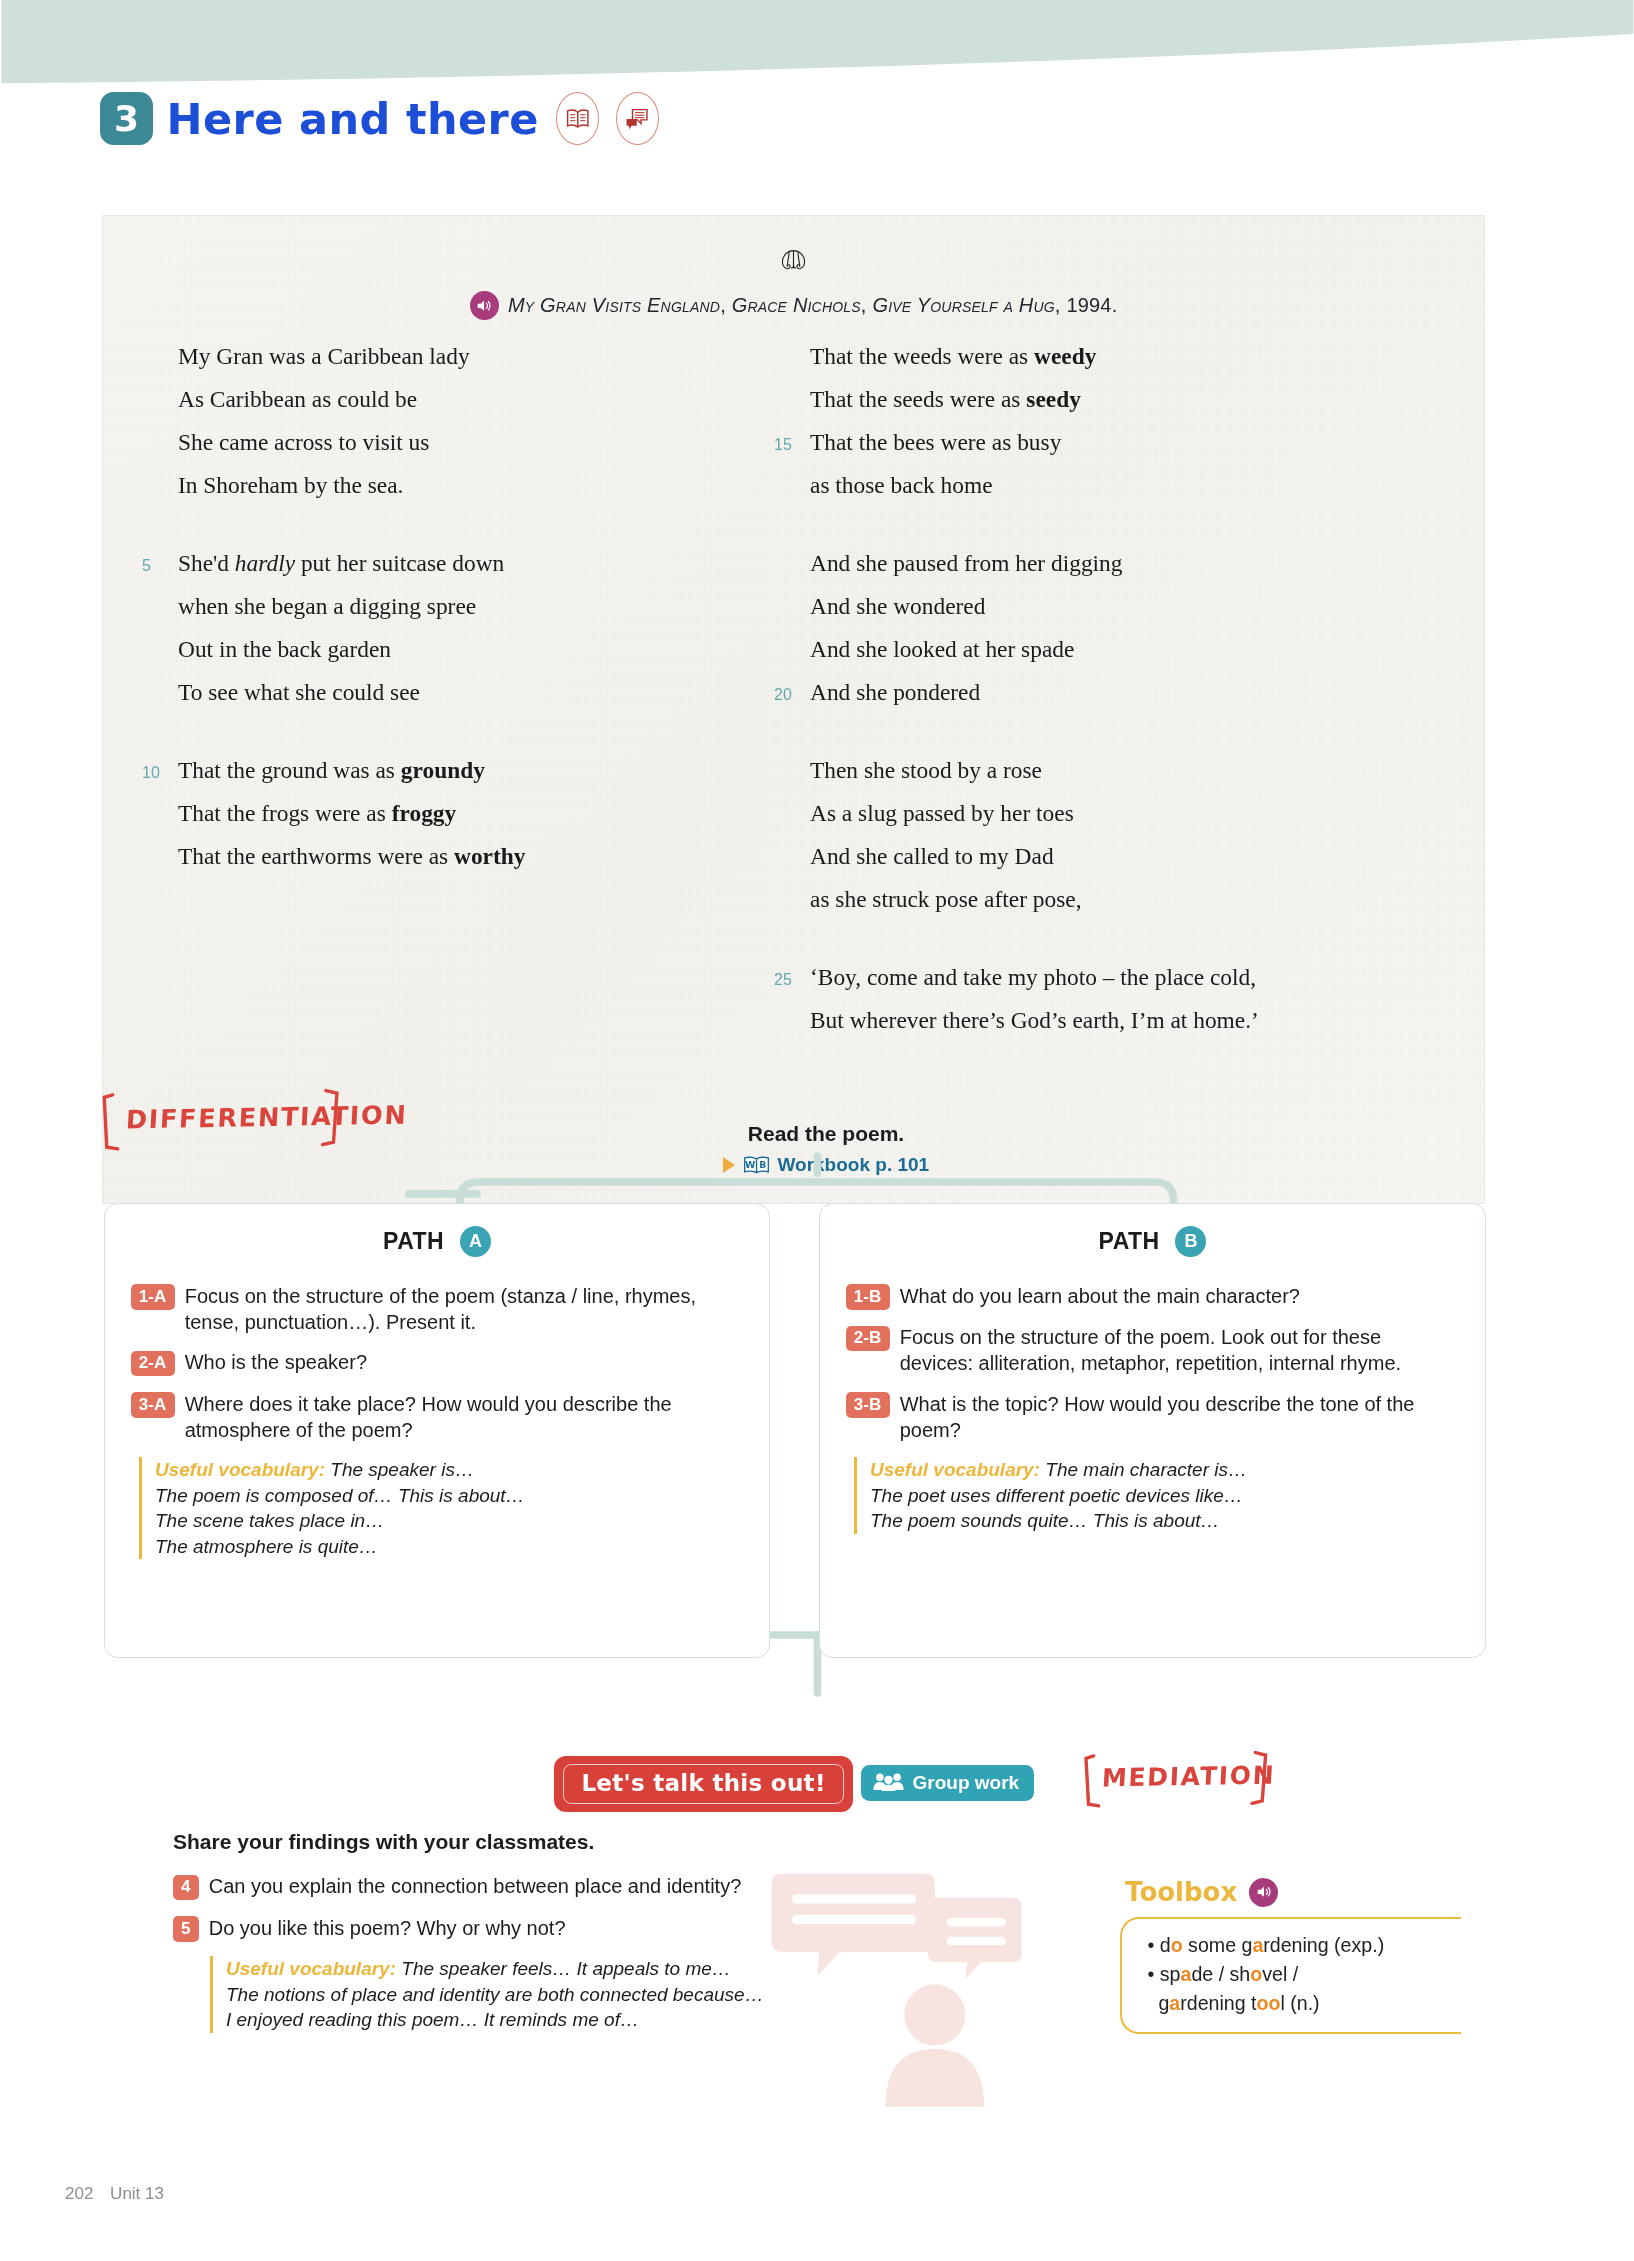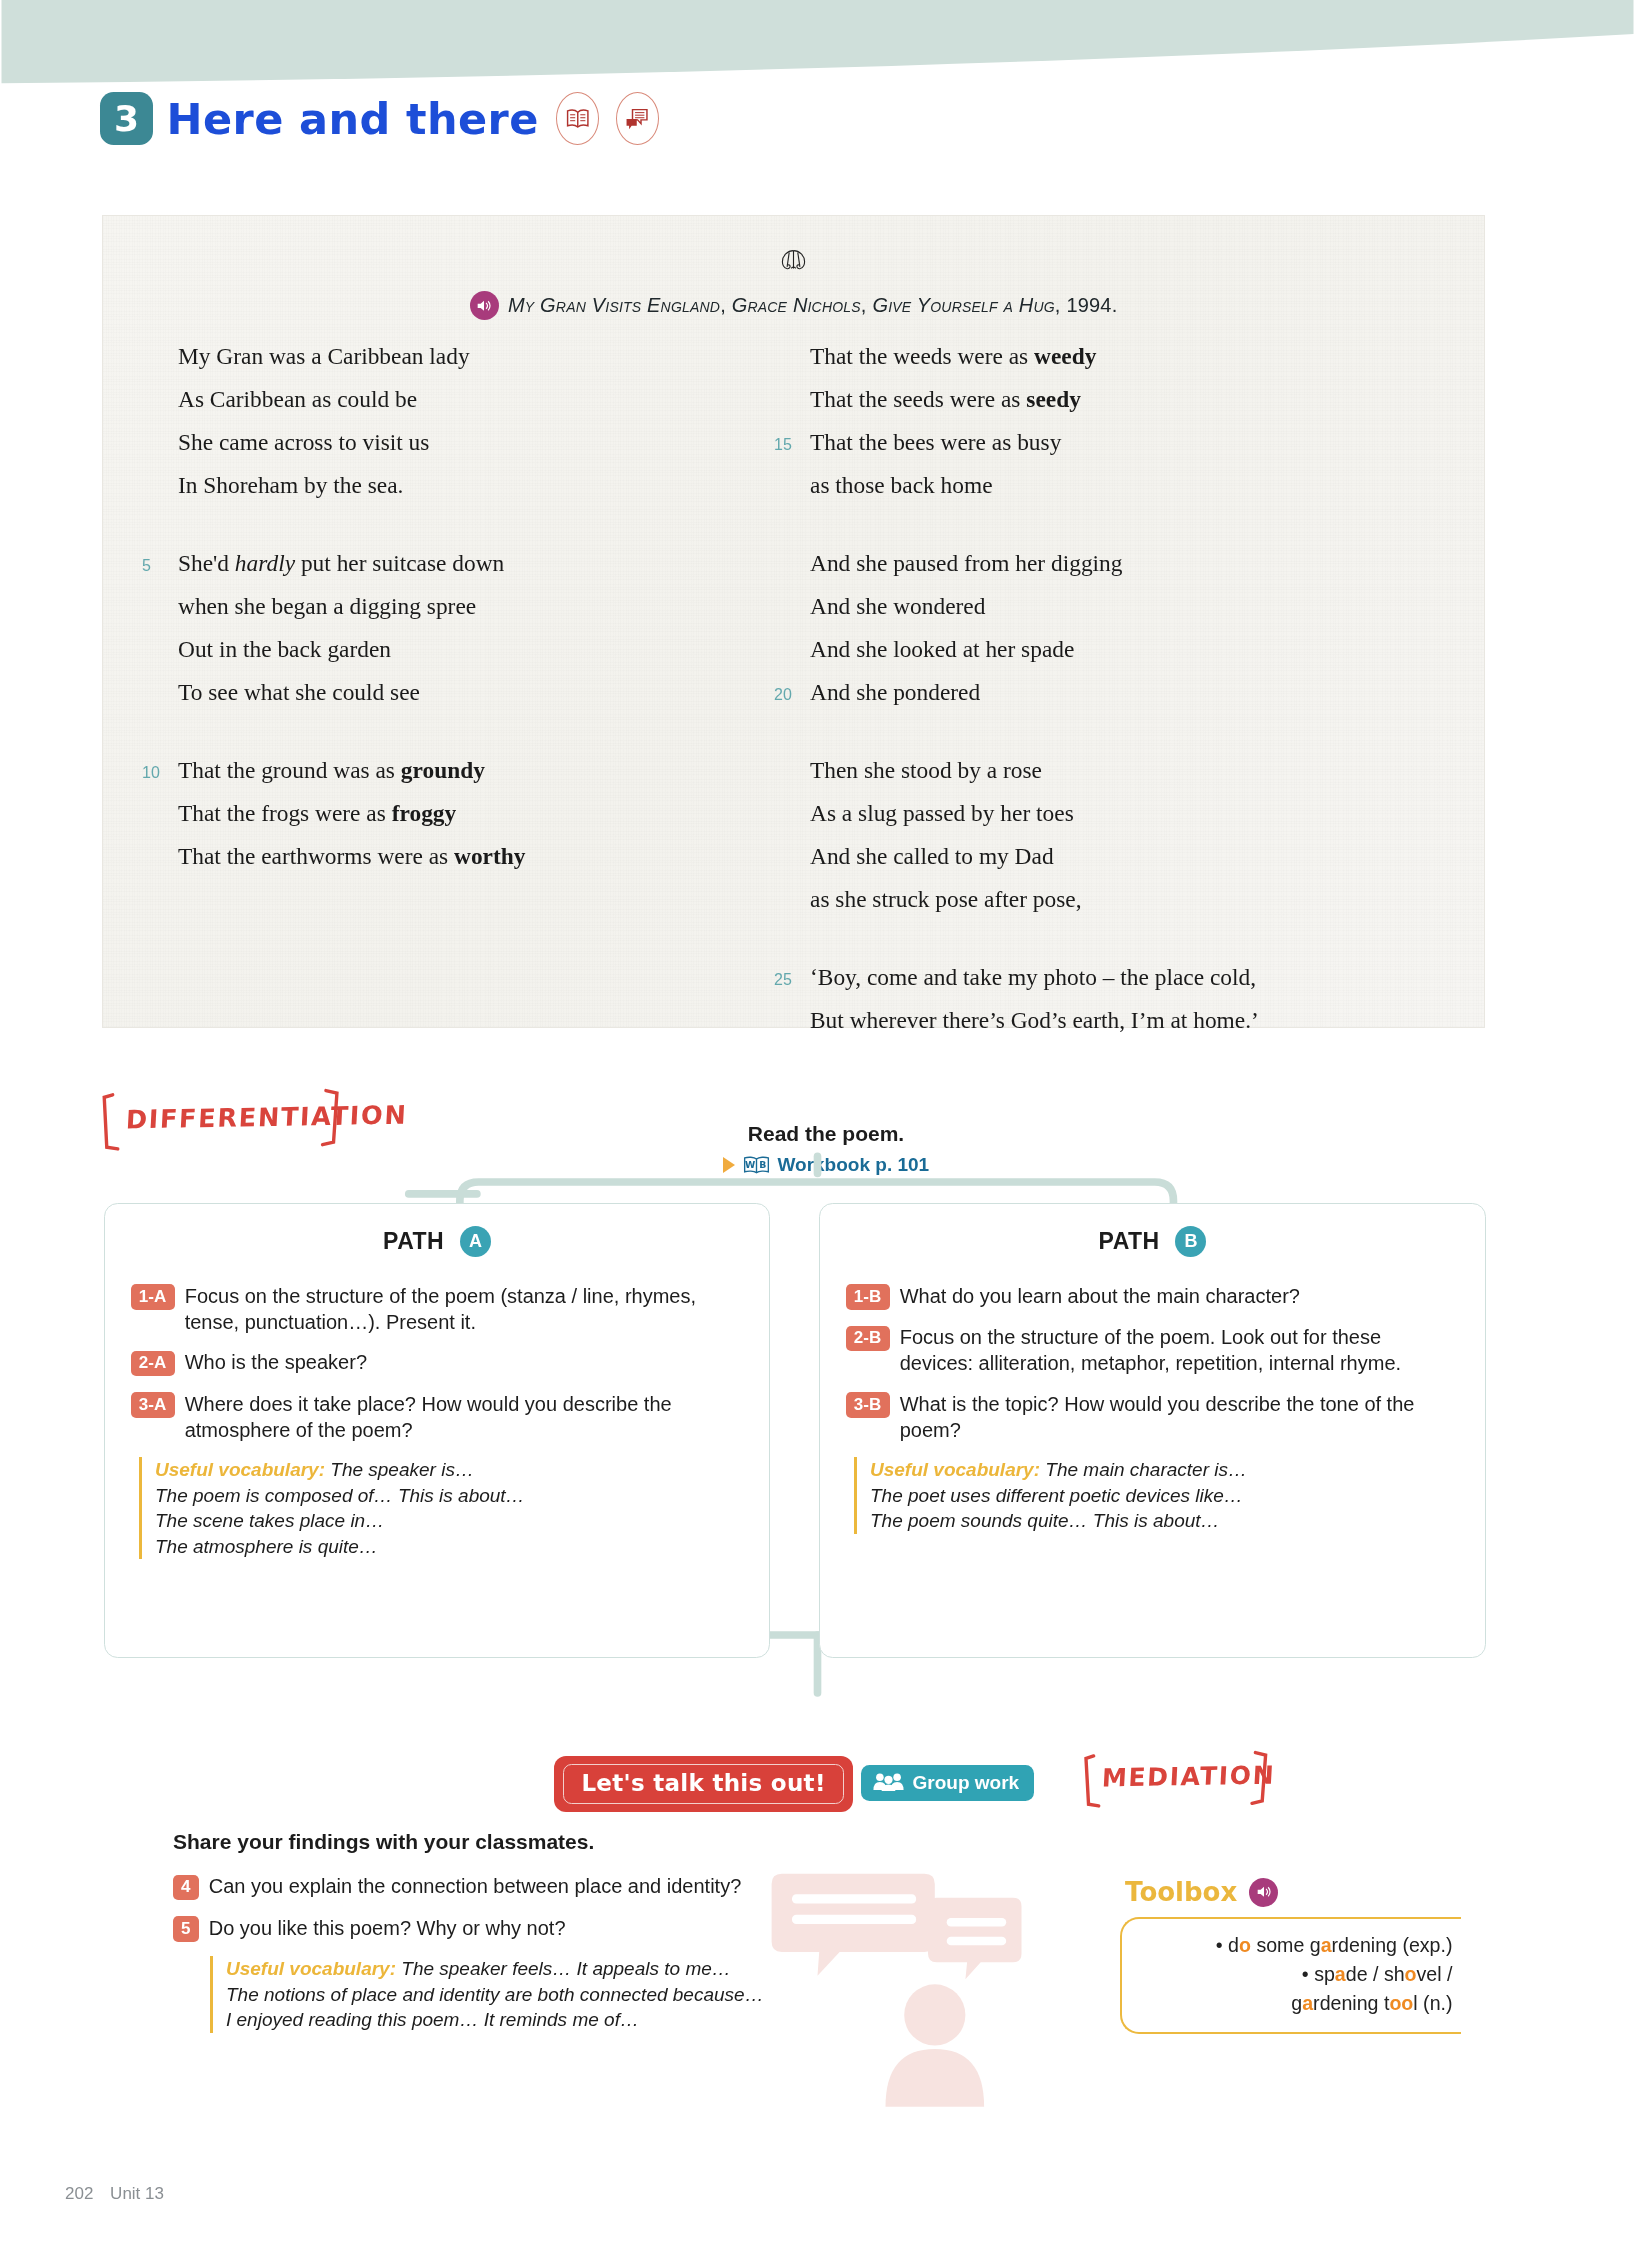--- a/index.html
+++ b/index.html
@@ -41,21 +41,21 @@
     width: 43px; height: 53px;
     border: 1.7px solid #d98a7a; border-radius: 50%;
     display: flex; align-items: center; justify-content: center;
     background: #fff;
     margin-left: 3.4px;
   }
 
   
   .poem-panel {
     position: absolute; left: 102px; top: 215px;
-    width: 1383px; height: 813px;
+    width: 1383px; height: 989px;
     background:
       repeating-linear-gradient(0deg, rgba(0,0,0,0.013) 0 0.9px, rgba(255,255,255,0) 0.9px 2.6px),
       repeating-linear-gradient(90deg, rgba(0,0,0,0.013) 0 0.9px, rgba(255,255,255,0) 0.9px 2.6px),
       linear-gradient(135deg, #f6f5f1 0%, #f3f2ed 50%, #f6f5f2 100%);
     border: 0.9px solid #e9e7e1;
   }
   .poem-ornament {
     position: absolute; left: 0; right: 0; top: 32px;
     text-align: center; font-size: 25px; color: #1d1d1d;
     line-height: 1;
@@ -236,21 +236,20 @@
   }
   .toolbox-title {
     font-size: 26px; font-weight: bold; color: #ebb73d;
     font-family: "DejaVu Sans", sans-serif;
   }
   .toolbox-body {
     border: 2.6px solid #ecb93f; border-right: none;
     border-radius: 19px 0 0 19px;
     padding: 12px 8.5px 13.6px 25.5px;
     position: relative;
-    text-align: right;
   }
   .tb-item {
     font-size: 19.6px; color: #222; line-height: 29px; white-space: nowrap;
   }
   .tb-item .hl { color: #ef8a22; font-weight: bold; }
 
   
   .watermark {
     position: absolute; left: 758px; top: 1860px;
     width: 272px; height: 247px; opacity: 1; pointer-events: none;

